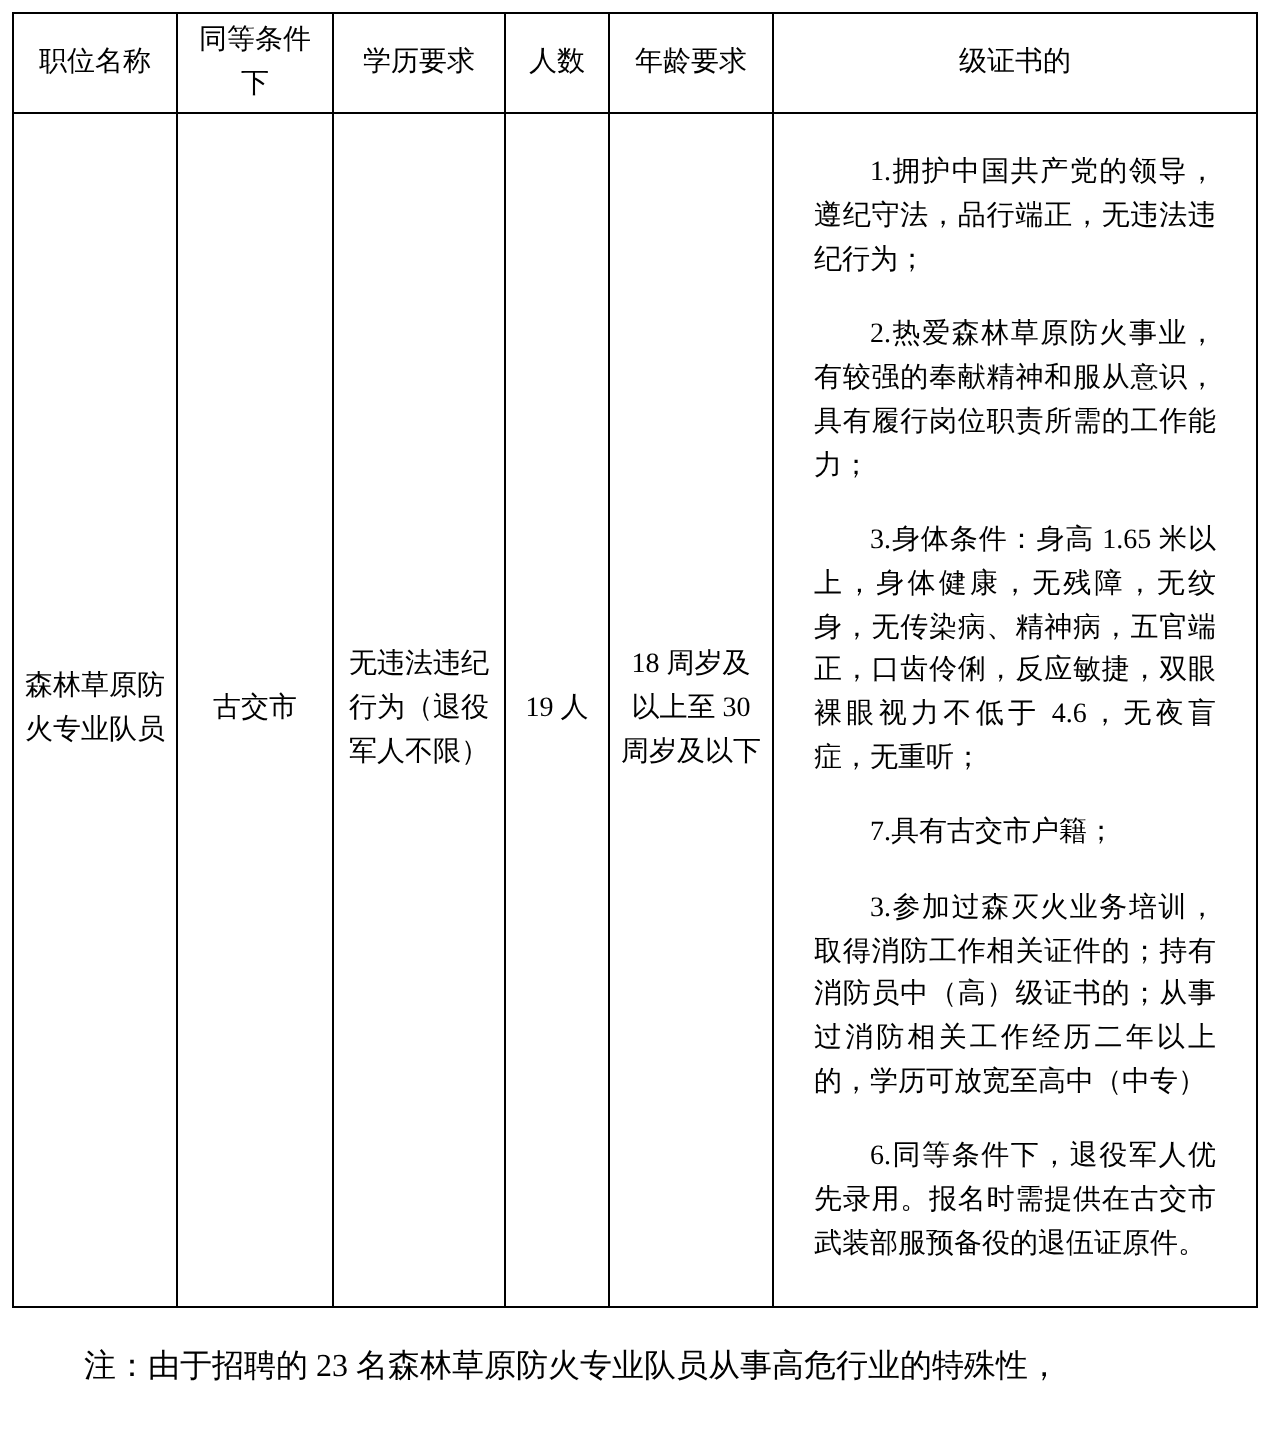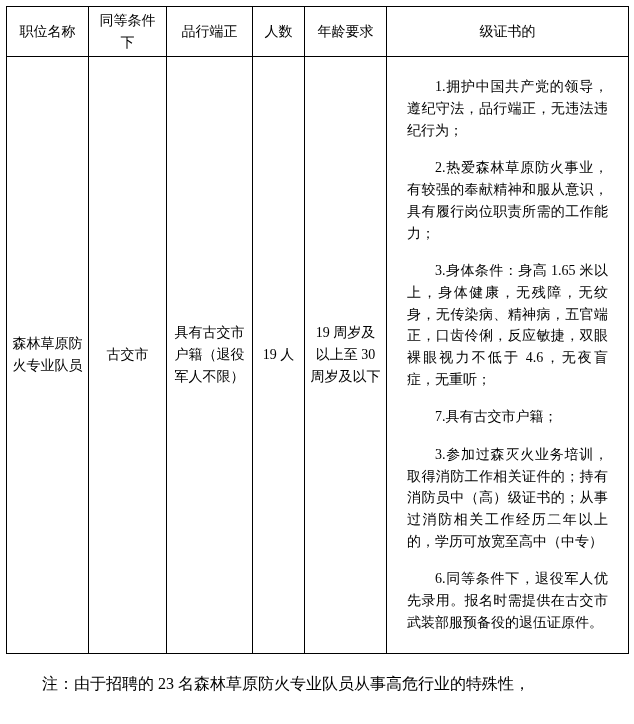--- a/index.html
+++ b/index.html
@@ -89,33 +89,33 @@
       <col class="col-place">
       <col class="col-edu">
       <col class="col-num">
       <col class="col-age">
       <col class="col-other">
     </colgroup>
     <thead>
       <tr>
         <td>职位名称</td>
         <td>同等条件下</td>
-        <td>品行端正</td>
+        <td>学历要求</td>
         <td>人数</td>
         <td>年龄要求</td>
         <td>级证书的</td>
       </tr>
     </thead>
     <tbody>
       <tr>
         <td class="cell-title">森林草原防火专业队员</td>
         <td class="cell-place">古交市</td>
-        <td class="cell-edu">具有古交市户籍（退役军人不限）</td>
+        <td class="cell-edu">无违法违纪行为（退役军人不限）</td>
         <td class="cell-num">19 人</td>
-        <td class="cell-age">19 周岁及以上至 30 周岁及以下</td>
+        <td class="cell-age">18 周岁及以上至 30 周岁及以下</td>
         <td class="cell-other">
           <p>1.拥护中国共产党的领导，遵纪守法，品行端正，无违法违纪行为；</p>
           <p>2.热爱森林草原防火事业，有较强的奉献精神和服从意识，具有履行岗位职责所需的工作能力；</p>
           <p>3.身体条件：身高 1.65 米以上，身体健康，无残障，无纹身，无传染病、精神病，五官端正，口齿伶俐，反应敏捷，双眼裸眼视力不低于 4.6，无夜盲症，无重听；</p>
           <p>7.具有古交市户籍；</p>
           <p>3.参加过森灭火业务培训，取得消防工作相关证件的；持有消防员中（高）级证书的；从事过消防相关工作经历二年以上的，学历可放宽至高中（中专）</p>
           <p>6.同等条件下，退役军人优先录用。报名时需提供在古交市武装部服预备役的退伍证原件。</p>
         </td>
       </tr>
     </tbody>

